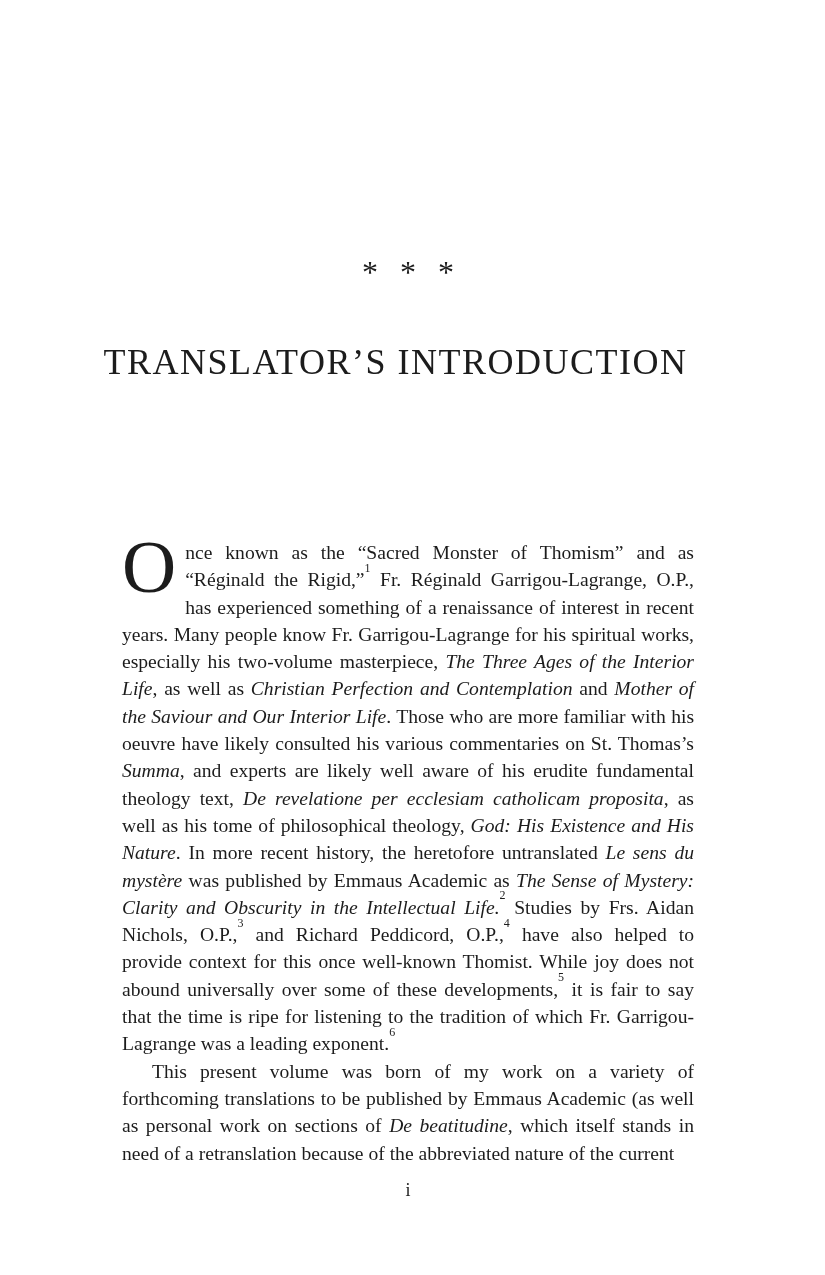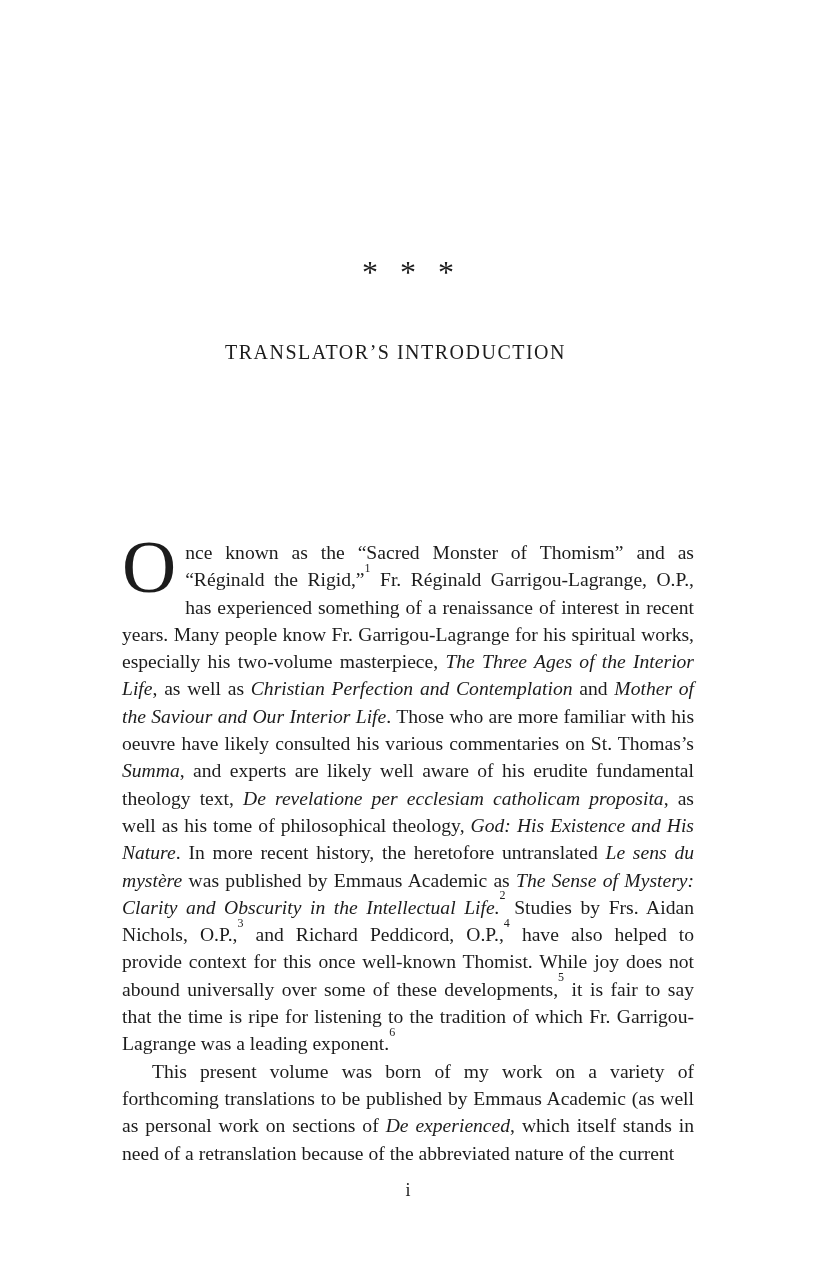--- a/index.html
+++ b/index.html
@@ -13,21 +13,21 @@
   }
   .page{position:absolute;inset:0;background:#ffffff;}
   .ornament{
     position:absolute;top:254px;left:122px;width:572px;
     text-align:center;font-size:32px;word-spacing:14px;
     color:#1c1c1c;
   }
   .title{
     position:absolute;top:341px;left:0;width:791px;
     text-align:center;
-    font-size:20px;font-weight:400;letter-spacing:1.5px;
+    font-size:36px;font-weight:400;letter-spacing:1.5px;
     margin:0;color:#1c1c1c;
   }
   .text-block{
     position:absolute;top:539px;left:122px;width:572px;
     font-size:19.6px;line-height:27.3px;
     text-align:justify;
     hyphens:auto;-webkit-hyphens:auto;
   }
   .text-block p{margin:0;padding:0;}
   .para2{text-indent:30px;}
@@ -51,18 +51,18 @@
 <body>
 
 <div class="page">
 
   <div class="ornament">* * *</div>
 
   <h1 class="title">TRANSLATOR’S INTRODUCTION</h1>
 
   <div class="text-block">
     <p class="para1"><span class="dropcap">O</span><span>nce known as the “Sacred Monster of Thomism” and as “Réginald the Rigid,”</span><sup class="fn">1</sup><span> Fr. Réginald Garrigou-Lagrange, O.P., has experienced something of a renaissance of interest in recent years. Many people know Fr. Garrigou-Lagrange for his spiritual works, especially his two-volume masterpiece, </span><span class="it">The Three Ages of the Interior Life</span><span>, as well as </span><span class="it">Christian Perfection and Contemplation</span><span> and </span><span class="it">Mother of the Saviour and Our Interior Life</span><span>. Those who are more familiar with his oeuvre have likely consulted his various commentaries on St. Thomas’s </span><span class="it">Summa</span><span>, and experts are likely well aware of his erudite fundamental theology text, </span><span class="it">De revelatione per ecclesiam catholicam proposita</span><span>, as well as his tome of philosophical theology, </span><span class="it">God: His Existence and His Nature</span><span>. In more recent history, the heretofore untranslated </span><span class="it">Le sens du mystère</span><span> was published by Emmaus Academic as </span><span class="it">The Sense of Mystery: Clarity and Obscurity in the Intellectual Life.</span><sup class="fn">2</sup><span> Studies by Frs. Aidan Nichols, O.P.,</span><sup class="fn">3</sup><span> and Richard Peddicord, O.P.,</span><sup class="fn">4</sup><span> have also helped to provide context for this once well-known Thomist. While joy does not abound universally over some of these developments,</span><sup class="fn">5</sup><span> it is fair to say that the time is ripe for listening to the tradition of which Fr. Garrigou-Lagrange was a leading exponent.</span><sup class="fn">6</sup></p>
-    <p class="para2"><span>This present volume was born of my work on a variety of forthcoming translations to be published by Emmaus Academic (as well as personal work on sections of </span><span class="it">De experienced</span><span>, which itself stands in need of a retranslation because of the abbreviated nature of the current</span></p>
+    <p class="para2"><span>This present volume was born of my work on a variety of forthcoming translations to be published by Emmaus Academic (as well as personal work on sections of </span><span class="it">De beatitudine</span><span>, which itself stands in need of a retranslation because of the abbreviated nature of the current</span></p>
   </div>
 
   <div class="folio">i</div>
 
 </div>
 
 </body></html>

